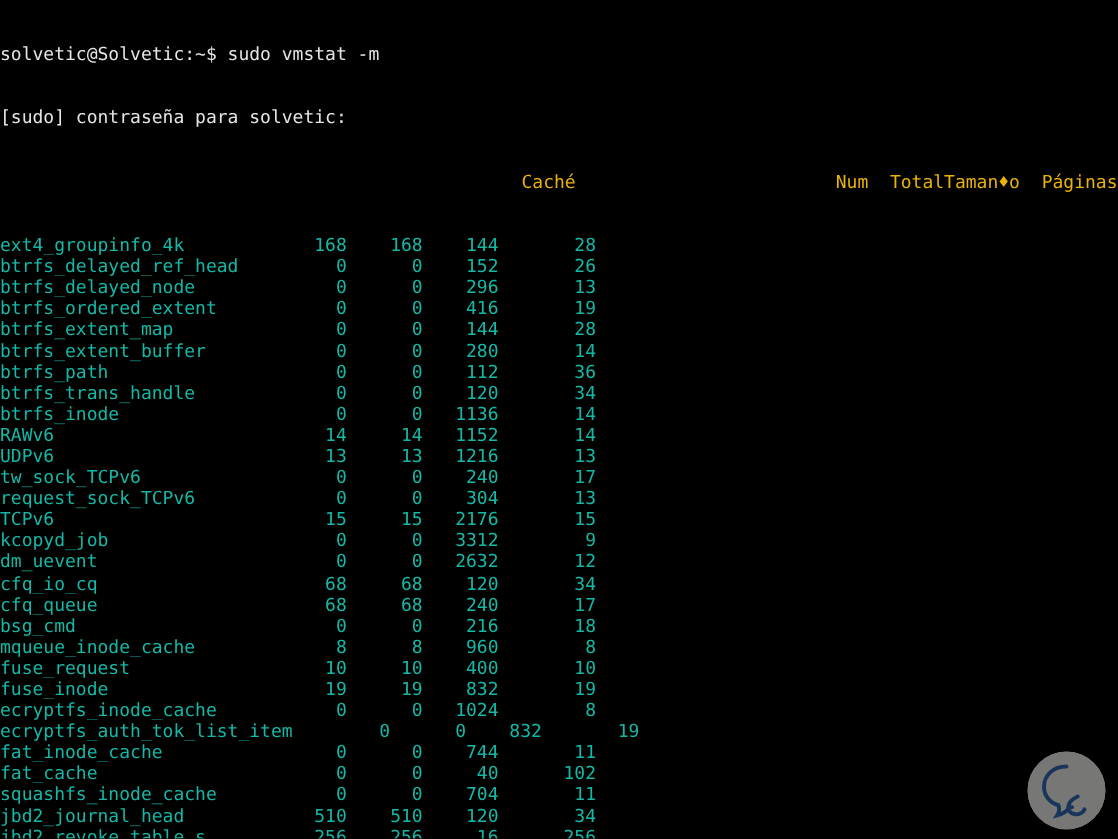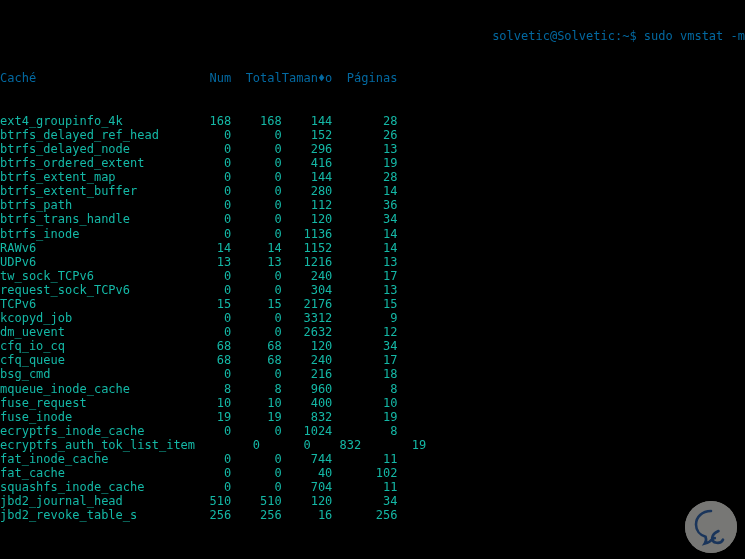--- a/index.html
+++ b/index.html
@@ -34,42 +34,43 @@
   }
 
   .line {
     height: 14.1px;
     white-space: pre;
     font-family: "DejaVu Sans Mono", "Liberation Mono", monospace;
     color: #14b8a6;
     overflow: hidden;
   }
 
-  .prompt-line { color: #0369a1; text-align: right; }
-  .header-line { color: #0369a1; }
+  .prompt-line { color: #e5e5e5; }
+  .header-line { color: #eab308; text-align: right; }
 
   
   #watermark {
     position: absolute;
     right: 8px;
     bottom: 6px;
     width: 52px;
     height: 52px;
     border-radius: 50%;
     background: #82827f;
     opacity: 0.92;
     display: block;
   }
   #watermark svg { display: block; }
 </style>
 </head>
 <body>
 
 <div id="terminal">
   <div class="line prompt-line">solvetic@Solvetic:~$ sudo vmstat -m</div>
+  <div class="line prompt-line">[sudo] contraseña para solvetic:</div>
   <div class="line header-line">Caché                        Num  TotalTaman♦o  Páginas</div>
   <div id="rows"><div class="line">ext4_groupinfo_4k            168    168    144       28</div><div class="line">btrfs_delayed_ref_head         0      0    152       26</div><div class="line">btrfs_delayed_node             0      0    296       13</div><div class="line">btrfs_ordered_extent           0      0    416       19</div><div class="line">btrfs_extent_map               0      0    144       28</div><div class="line">btrfs_extent_buffer            0      0    280       14</div><div class="line">btrfs_path                     0      0    112       36</div><div class="line">btrfs_trans_handle             0      0    120       34</div><div class="line">btrfs_inode                    0      0   1136       14</div><div class="line">RAWv6                         14     14   1152       14</div><div class="line">UDPv6                         13     13   1216       13</div><div class="line">tw_sock_TCPv6                  0      0    240       17</div><div class="line">request_sock_TCPv6             0      0    304       13</div><div class="line">TCPv6                         15     15   2176       15</div><div class="line">kcopyd_job                     0      0   3312        9</div><div class="line">dm_uevent                      0      0   2632       12</div><div class="line">cfq_io_cq                     68     68    120       34</div><div class="line">cfq_queue                     68     68    240       17</div><div class="line">bsg_cmd                        0      0    216       18</div><div class="line">mqueue_inode_cache             8      8    960        8</div><div class="line">fuse_request                  10     10    400       10</div><div class="line">fuse_inode                    19     19    832       19</div><div class="line">ecryptfs_inode_cache           0      0   1024        8</div><div class="line">ecryptfs_auth_tok_list_item        0      0    832       19</div><div class="line">fat_inode_cache                0      0    744       11</div><div class="line">fat_cache                      0      0     40      102</div><div class="line">squashfs_inode_cache           0      0    704       11</div><div class="line">jbd2_journal_head            510    510    120       34</div><div class="line">jbd2_revoke_table_s          256    256     16      256</div></div>
 </div>
 
 <div id="watermark">
   <svg width="52" height="52" viewBox="0 0 52 52">
     <circle cx="26" cy="26" r="26" fill="#82827f"></circle>
     <path d="M26 10 C 17 10, 11 16, 11 23.5 C 11 29.5, 15 34.2, 20.6 35.8 C 21.4 38.2, 21.2 40.6, 19.8 42.6 C 23.2 41.8, 26.2 39.8, 28.2 37.2 C 28.8 37.2, 29.2 37.2, 29.8 37.1" fill="none" stroke="#1d3a63" stroke-width="2.6" stroke-linecap="round"></path>
     <path d="M33.5 30 C 30 31.6, 27.6 33.8, 27.2 36.6 C 26.9 39.4, 28.8 41.4, 31.6 41.8 C 34.4 42.2, 37 40.8, 38 38.6" fill="none" stroke="#1d3a63" stroke-width="2.6" stroke-linecap="round"></path>
   </svg>

